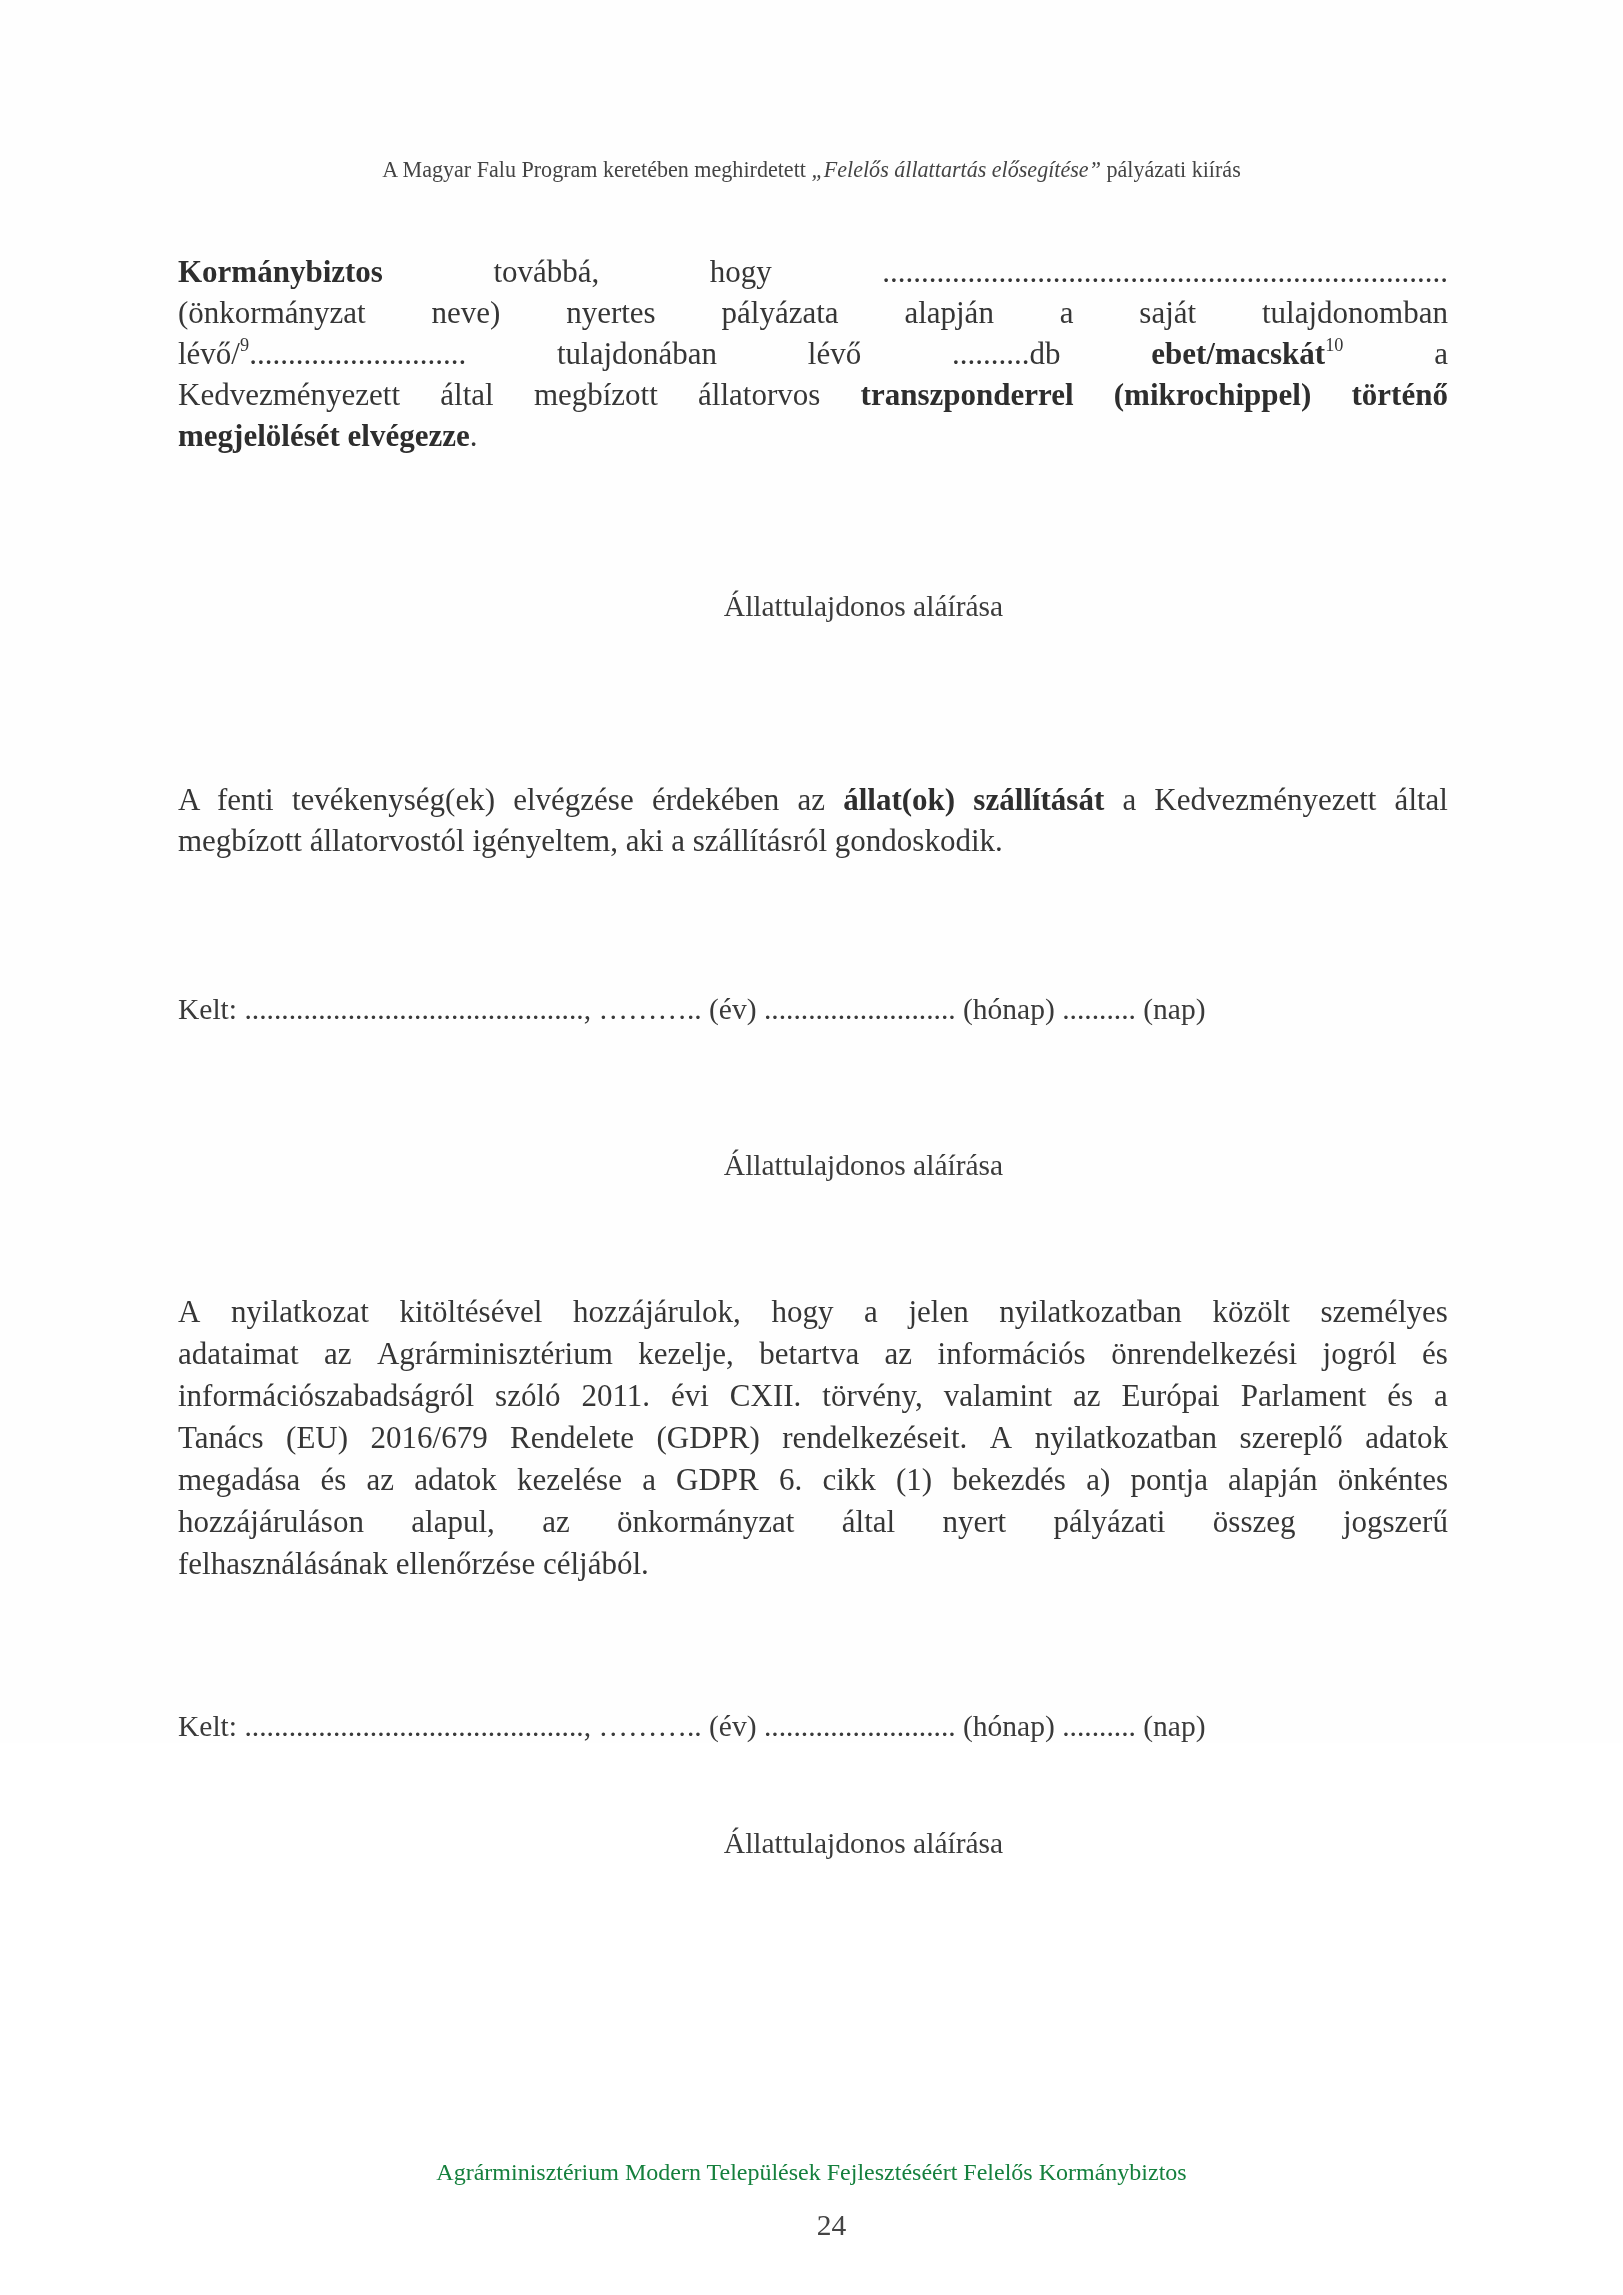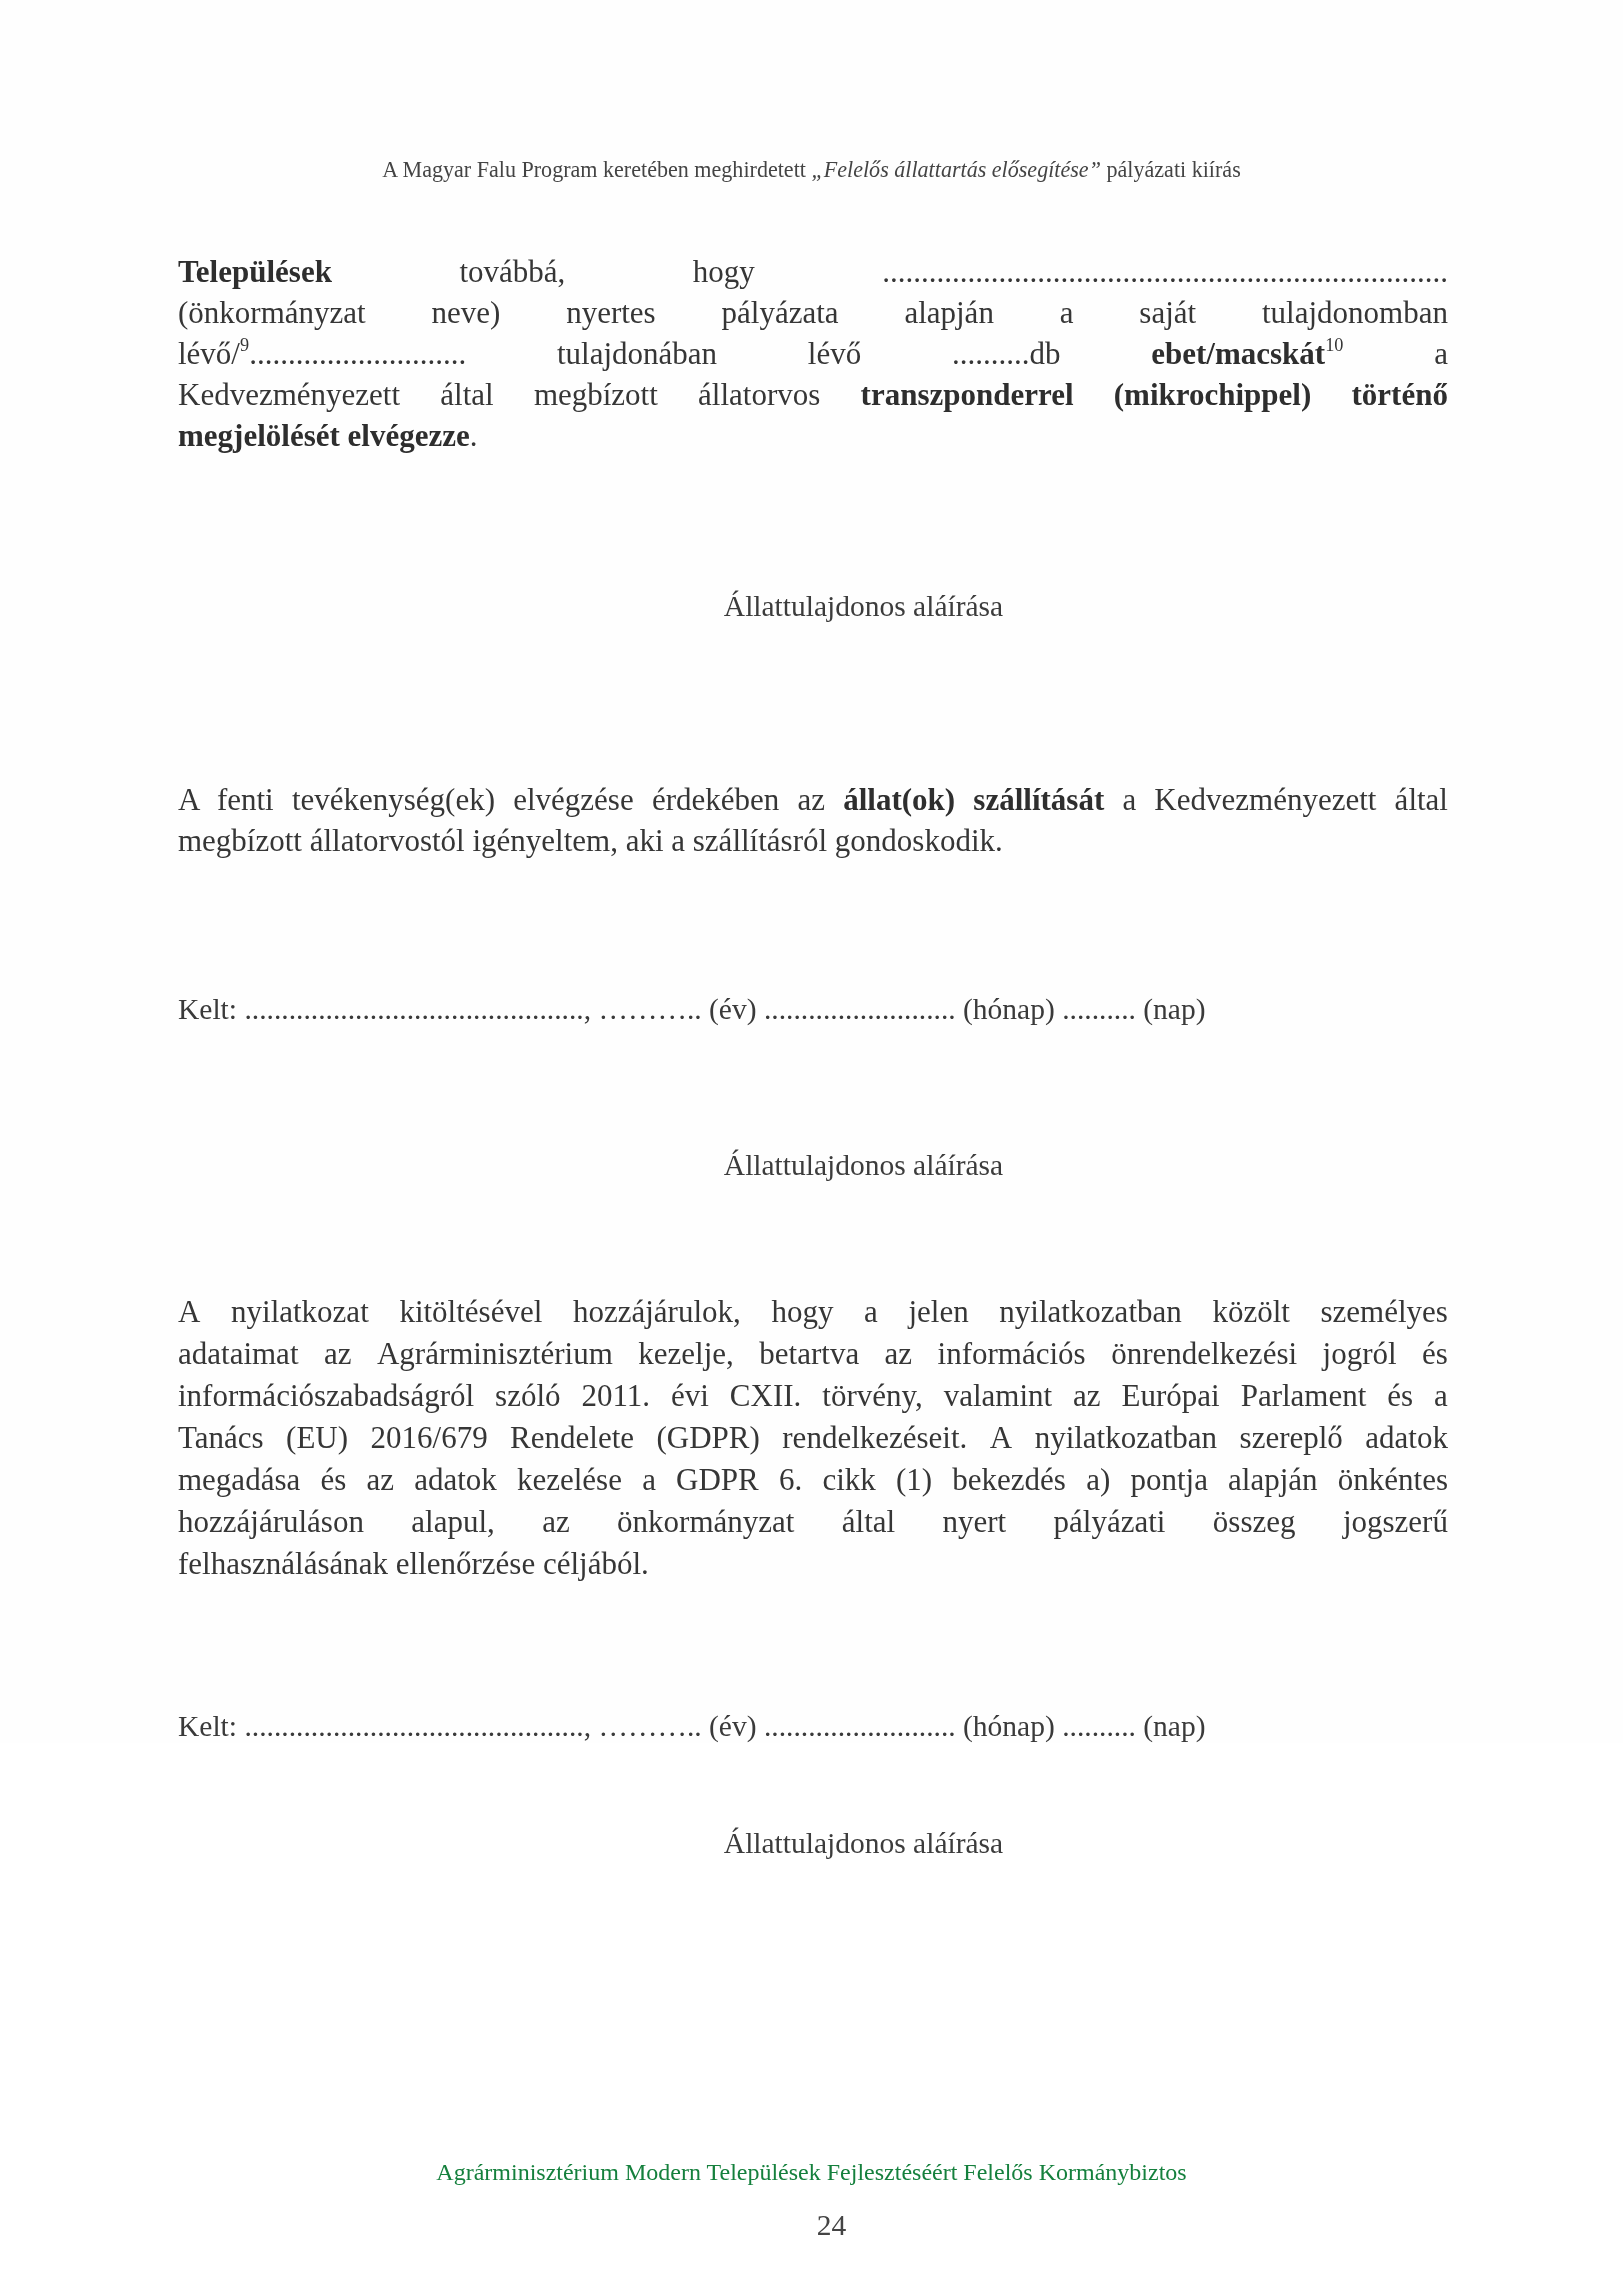--- a/index.html
+++ b/index.html
@@ -30,21 +30,21 @@
 <body>
 
 <div class="page">
 
   <div class="header">
     <span>A Magyar Falu Program keretében meghirdetett </span><i>„Felelős állattartás elősegítése”</i><span> pályázati kiírás</span>
   </div>
 
   <div class="body p1">
     <div class="line">
-      <b>Települések</b>
+      <b>Kormánybiztos</b>
       <span>továbbá,</span>
       <span>hogy</span>
       <span>.........................................................................</span>
     </div>
     <div class="line">
       <span>(önkormányzat</span>
       <span>neve)</span>
       <span>nyertes</span>
       <span>pályázata</span>
       <span>alapján</span>

